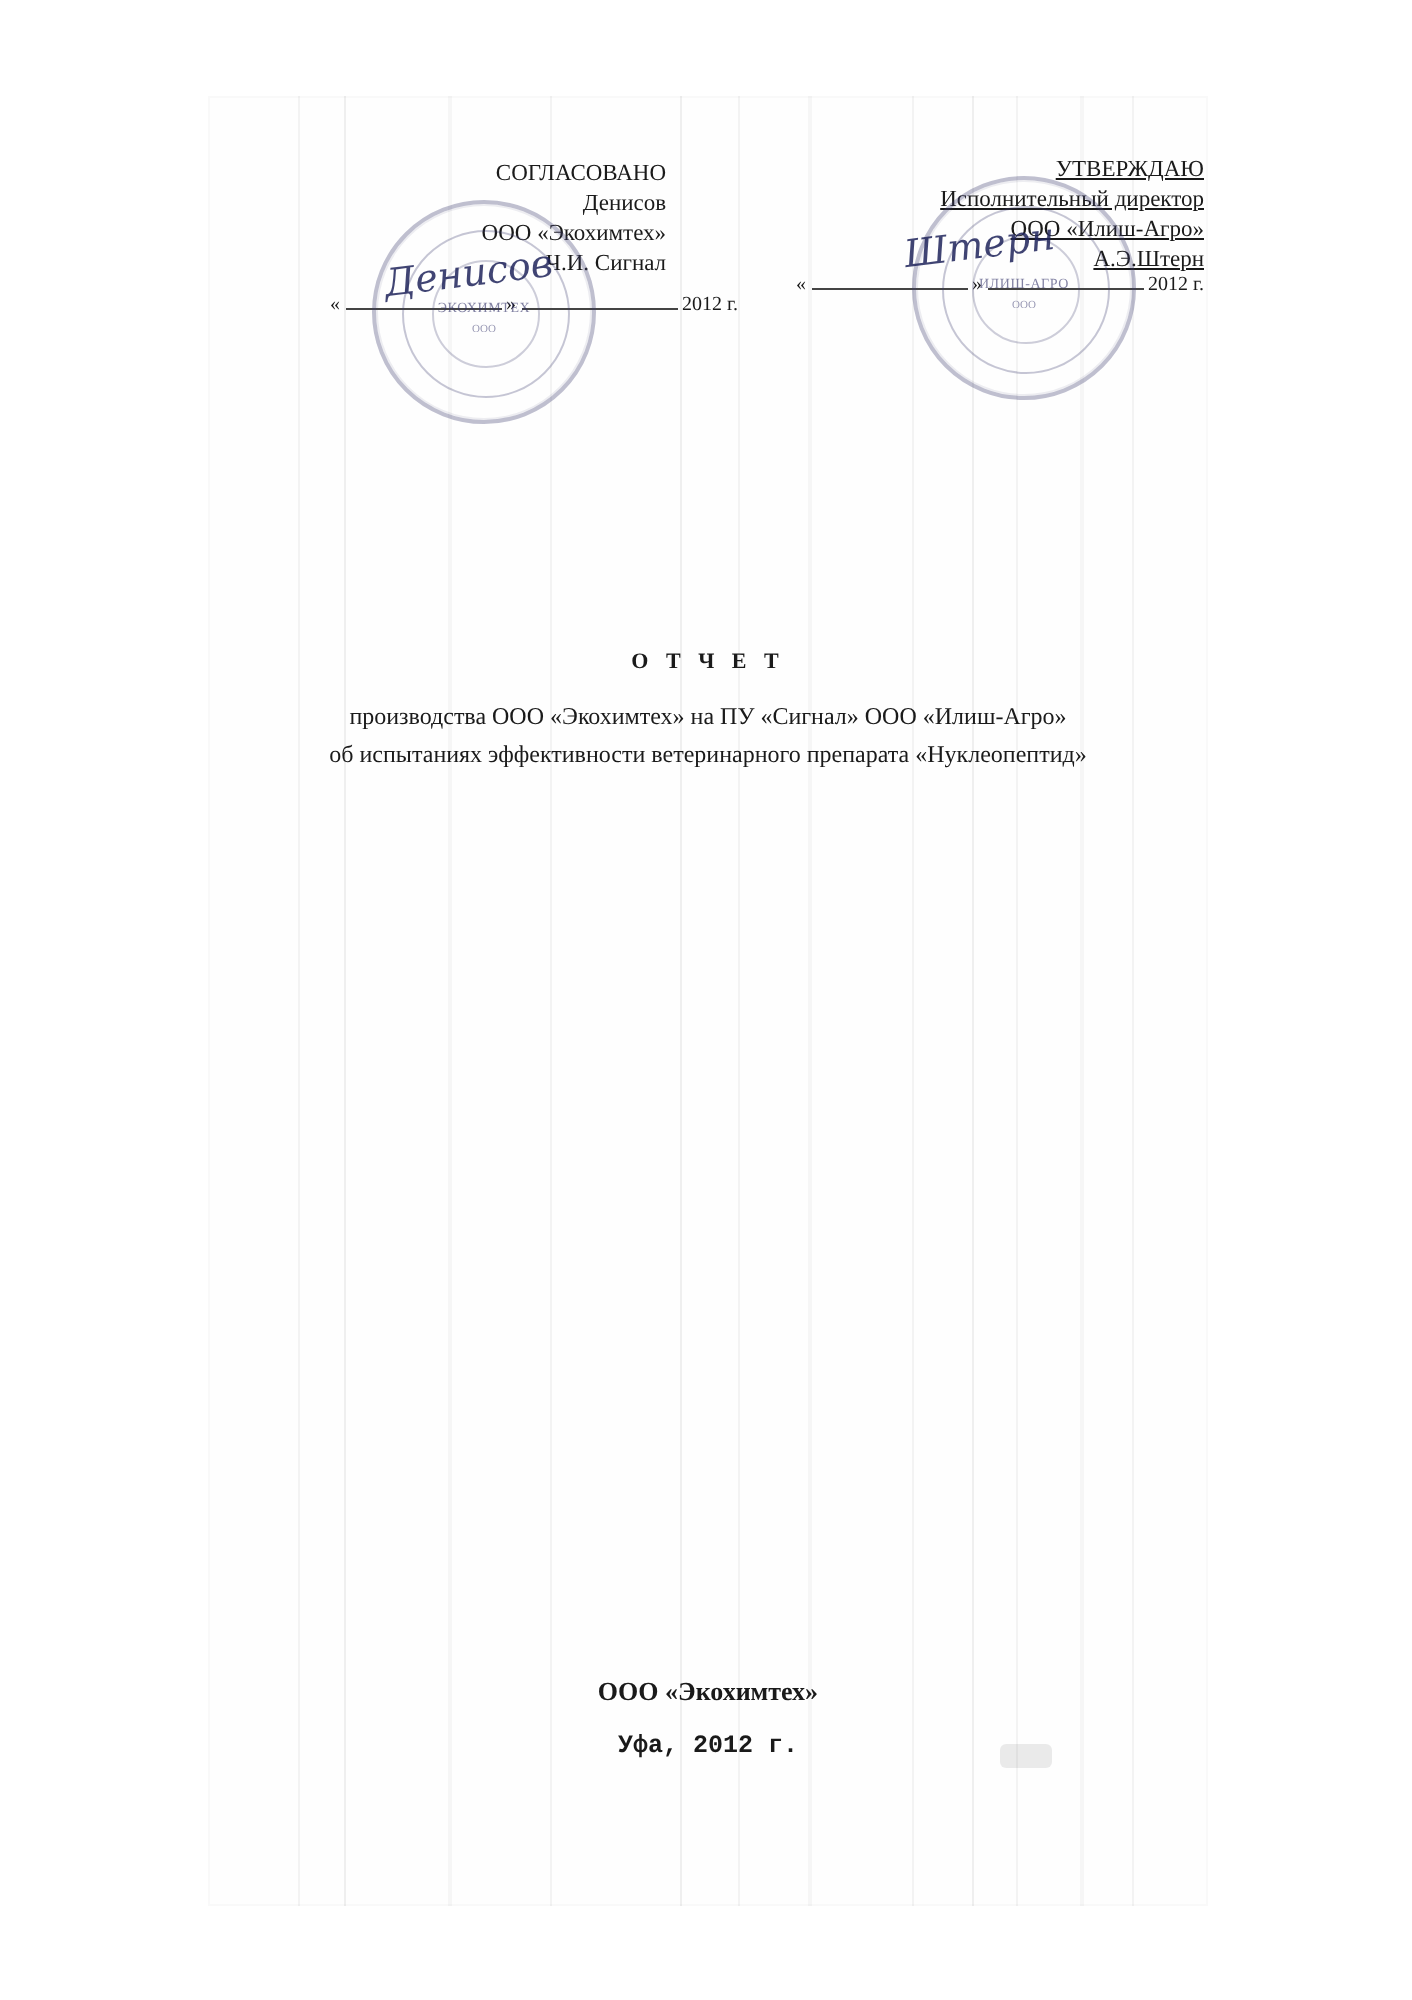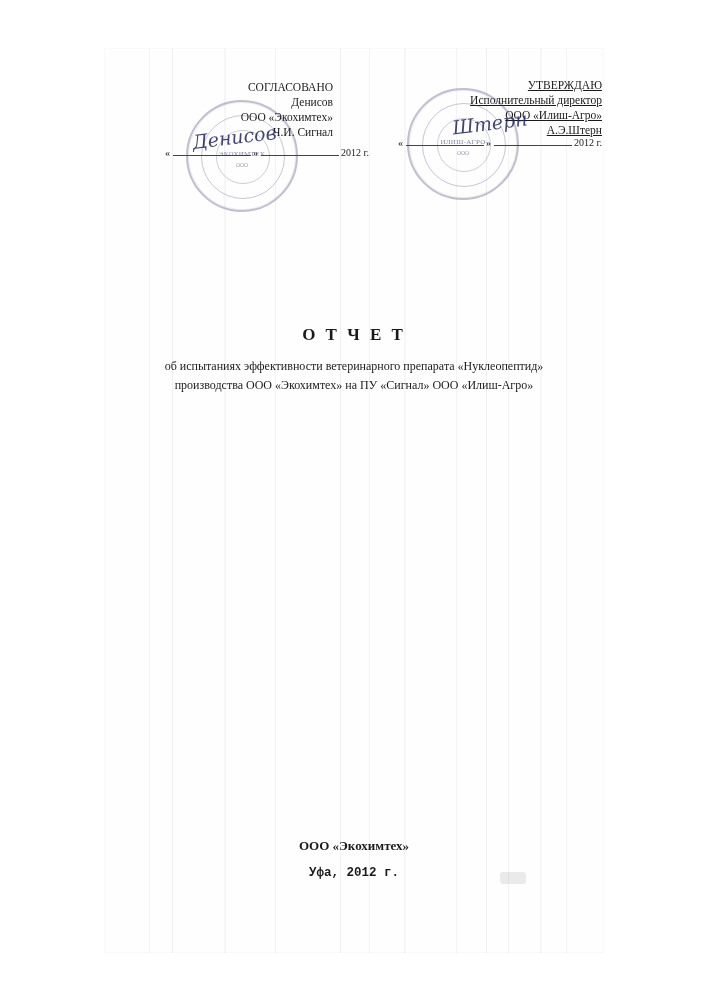--- a/index.html
+++ b/index.html
@@ -100,21 +100,21 @@
   .stamp .txt2 {
     position: absolute;
     left: 0;
     right: 0;
     top: 56%;
     text-align: center;
     font-size: 5.5px;
     color: rgba(50,50,105,0.7);
   }
   #stamp-left { left: 186px; top: 100px; width: 108px; height: 108px; }
-  #stamp-right { left: 407px; top: 88px; width: 108px; height: 108px; }
+  #stamp-right { left: 456px; top: 88px; width: 108px; height: 108px; }
 
   .signature {
     position: absolute;
     color: rgba(30,35,90,0.85);
     font-family: "DejaVu Serif", serif;
     font-style: italic;
     font-size: 19px;
     transform: rotate(-7deg);
     white-space: nowrap;
   }
@@ -122,21 +122,21 @@
   #signature-right { left: 452px; top: 112px; }
 
   .title-block {
     position: absolute;
     left: 104px;
     width: 500px;
     top: 325px;
     text-align: center;
   }
   .doc-title {
-    font-size: 17px;
+    font-size: 11px;
     font-weight: bold;
     letter-spacing: 3px;
     margin-bottom: 12px;
   }
   .doc-subtitle {
     font-size: 12px;
     line-height: 19px;
   }
 
   .footer-block {
@@ -225,22 +225,22 @@
   <div class="stamp" id="stamp-right">
     <div class="inner"></div>
     <div class="inner2"></div>
     <div class="txt">ИЛИШ-АГРО</div>
     <div class="txt2">ООО</div>
   </div>
   <div class="signature" id="signature-right">Штерн</div>
 
   <div class="title-block">
     <div class="doc-title">О Т Ч Е Т</div>
+    <div class="doc-subtitle">производства ООО «Экохимтех» на ПУ «Сигнал» ООО «Илиш-Агро»</div>
     <div class="doc-subtitle">об испытаниях эффективности ветеринарного препарата «Нуклеопептид»</div>
-    <div class="doc-subtitle">производства ООО «Экохимтех» на ПУ «Сигнал» ООО «Илиш-Агро»</div>
   </div>
 
   <div class="footer-block">
     <div class="footer-org">ООО «Экохимтех»</div>
     <div class="footer-city">Уфа, 2012 г.</div>
   </div>
   <div class="smudge"></div>
 </div>
 
 </body></html>

